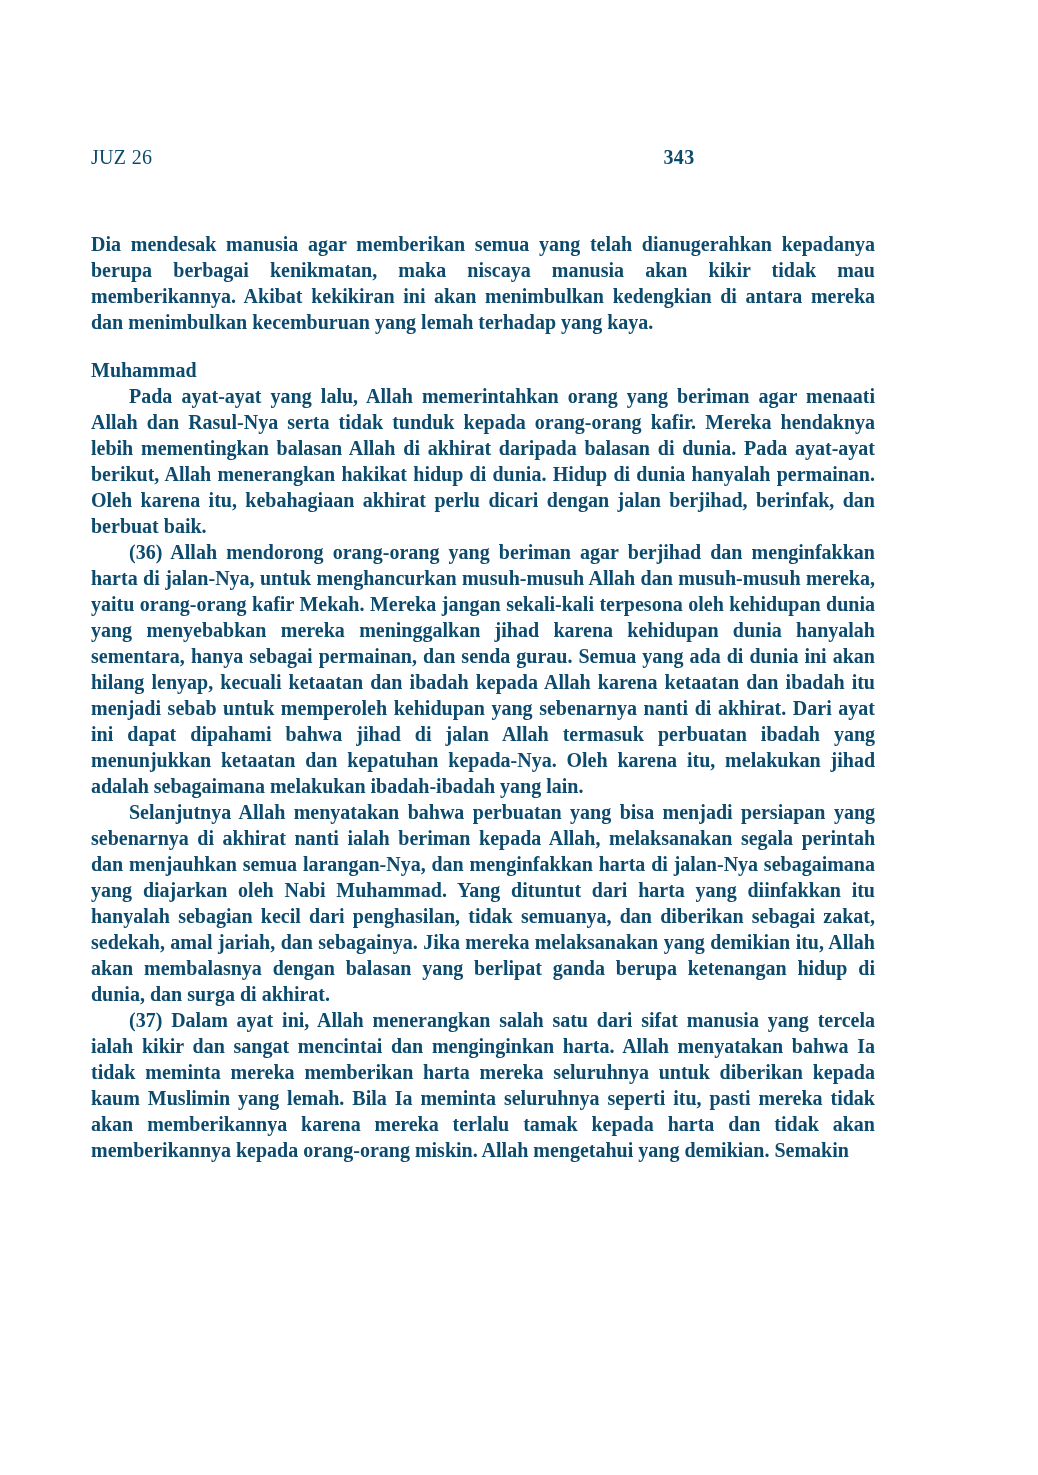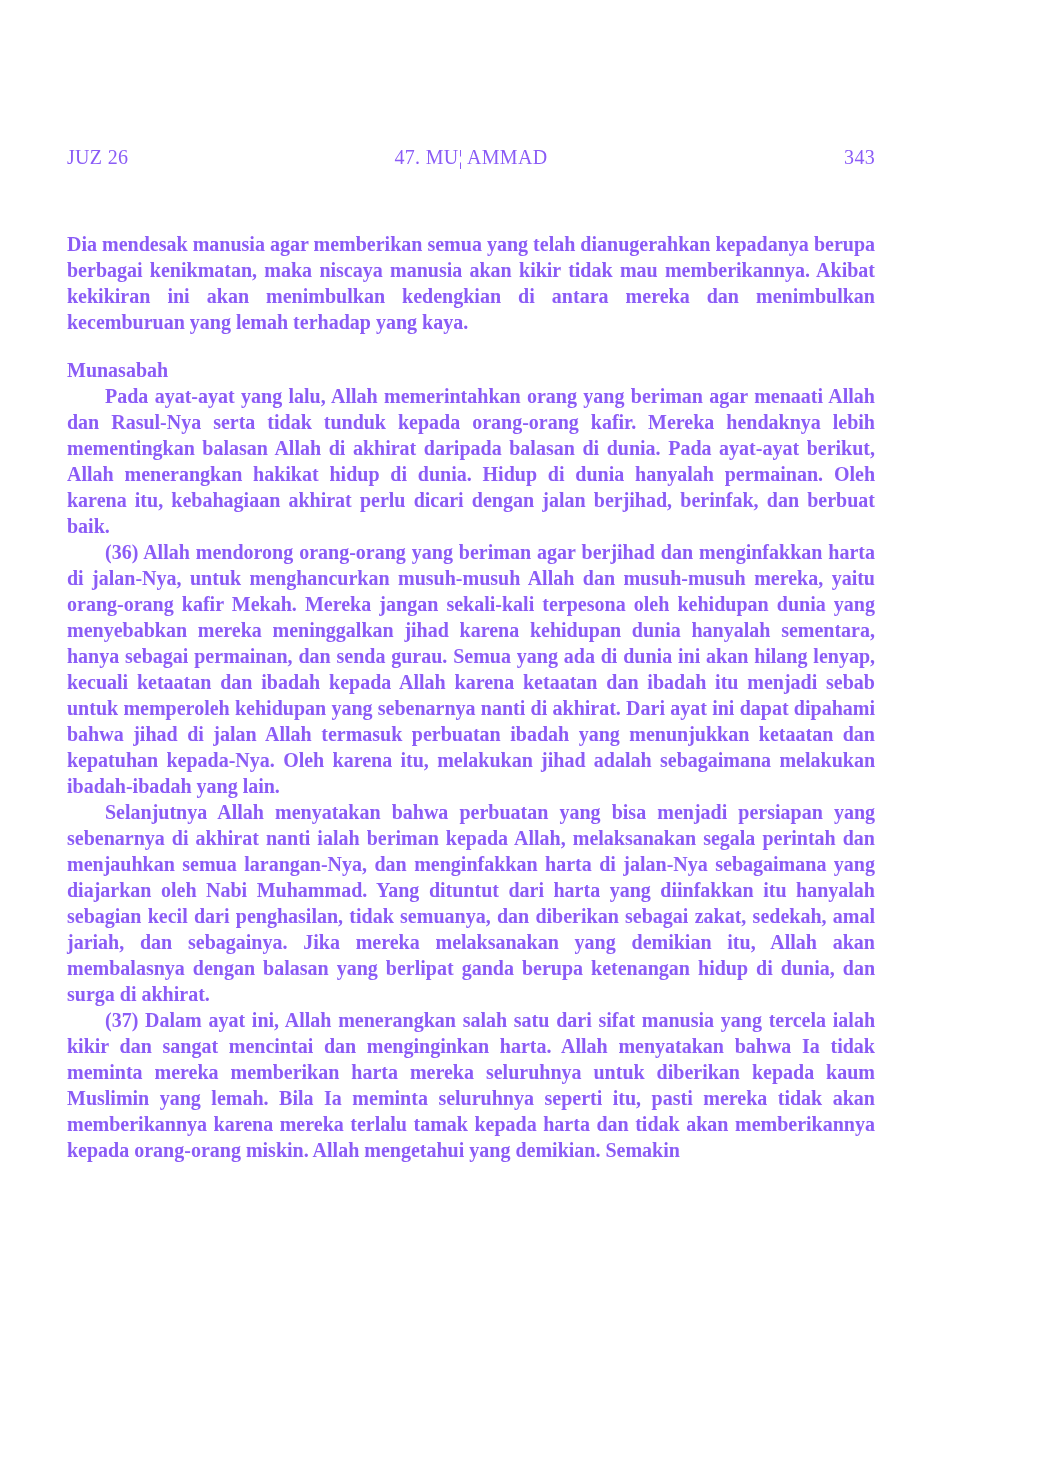--- a/index.html
+++ b/index.html
@@ -7,43 +7,44 @@
     padding: 0;
     background: #ffffff;
   }
   .page {
     position: relative;
     width: 1038px;
     height: 1475px;
     margin: 0 auto;
     background: #ffffff;
     box-sizing: border-box;
-    padding: 146px 163px 0 67px;
+    padding: 146px 163px 0 91px;
     font-family: "Liberation Serif", "DejaVu Serif", serif;
-    color: #8b5cf6;
+    color: #0c4a6e;
     overflow: hidden;
   }
   .page-header {
     display: flex;
     align-items: baseline;
     font-size: 20px;
     margin-bottom: 62px;
     letter-spacing: 0.3px;
   }
   .page-header .hdr-left {
     flex: 1;
     text-align: left;
   }
   .page-header .hdr-center {
     flex: 1.4;
     text-align: center;
   }
   .page-header .hdr-right {
     flex: 1;
-    text-align: right;
+    text-align: center;
+    font-weight: bold;
   }
   .page-body {
     font-size: 20px;
     line-height: 26px;
     text-align: justify;
   }
   .para {
     margin: 0;
     text-indent: 38px;
     font-weight: bold;
@@ -59,29 +60,28 @@
     text-align: left;
   }
 </style>
 </head>
 <body>
 
 <div class="page">
 
   <div class="page-header">
     <span class="hdr-left">JUZ 26</span>
-    <span class="hdr-center">47. MU¦ AMMAD</span>
     <span class="hdr-right">343</span>
   </div>
 
   <div class="page-body">
 
     <p class="para no-indent">Dia mendesak manusia agar memberikan semua yang telah dianugerahkan kepadanya berupa berbagai kenikmatan, maka niscaya manusia akan kikir tidak mau memberikannya. Akibat kekikiran ini akan menimbulkan kedengkian di antara mereka dan menimbulkan kecemburuan yang lemah terhadap yang kaya.</p>
 
-    <h2 class="section-heading">Munasabah</h2>
+    <h2 class="section-heading">Muhammad</h2>
 
     <p class="para">Pada ayat-ayat yang lalu, Allah memerintahkan orang yang beriman agar menaati Allah dan Rasul-Nya serta tidak tunduk kepada orang-orang kafir. Mereka hendaknya lebih mementingkan balasan Allah di akhirat daripada balasan di dunia. Pada ayat-ayat berikut, Allah menerangkan hakikat hidup di dunia. Hidup di dunia hanyalah permainan. Oleh karena itu, kebahagiaan akhirat perlu dicari dengan jalan berjihad, berinfak, dan berbuat baik.</p>
 
 
     <p class="para">(36) Allah mendorong orang-orang yang beriman agar berjihad dan menginfakkan harta di jalan-Nya, untuk menghancurkan musuh-musuh Allah dan musuh-musuh mereka, yaitu orang-orang kafir Mekah. Mereka jangan sekali-kali terpesona oleh kehidupan dunia yang menyebabkan mereka meninggalkan jihad karena kehidupan dunia hanyalah sementara, hanya sebagai permainan, dan senda gurau. Semua yang ada di dunia ini akan hilang lenyap, kecuali ketaatan dan ibadah kepada Allah karena ketaatan dan ibadah itu menjadi sebab untuk memperoleh kehidupan yang sebenarnya nanti di akhirat. Dari ayat ini dapat dipahami bahwa jihad di jalan Allah termasuk perbuatan ibadah yang menunjukkan ketaatan dan kepatuhan kepada-Nya. Oleh karena itu, melakukan jihad adalah sebagaimana melakukan ibadah-ibadah yang lain.</p>
 
     <p class="para">Selanjutnya Allah menyatakan bahwa perbuatan yang bisa menjadi persiapan yang sebenarnya di akhirat nanti ialah beriman kepada Allah, melaksanakan segala perintah dan menjauhkan semua larangan-Nya, dan menginfakkan harta di jalan-Nya sebagaimana yang diajarkan oleh Nabi Muhammad. Yang dituntut dari harta yang diinfakkan itu hanyalah sebagian kecil dari penghasilan, tidak semuanya, dan diberikan sebagai zakat, sedekah, amal jariah, dan sebagainya. Jika mereka melaksanakan yang demikian itu, Allah akan membalasnya dengan balasan yang berlipat ganda berupa ketenangan hidup di dunia, dan surga di akhirat.</p>
 
     <p class="para">(37) Dalam ayat ini, Allah menerangkan salah satu dari sifat manusia yang tercela ialah kikir dan sangat mencintai dan menginginkan harta. Allah menyatakan bahwa Ia tidak meminta mereka memberikan harta mereka seluruhnya untuk diberikan kepada kaum Muslimin yang lemah. Bila Ia meminta seluruhnya seperti itu, pasti mereka tidak akan memberikannya karena mereka terlalu tamak kepada harta dan tidak akan memberikannya kepada orang-orang miskin. Allah mengetahui yang demikian. Semakin</p>
 

